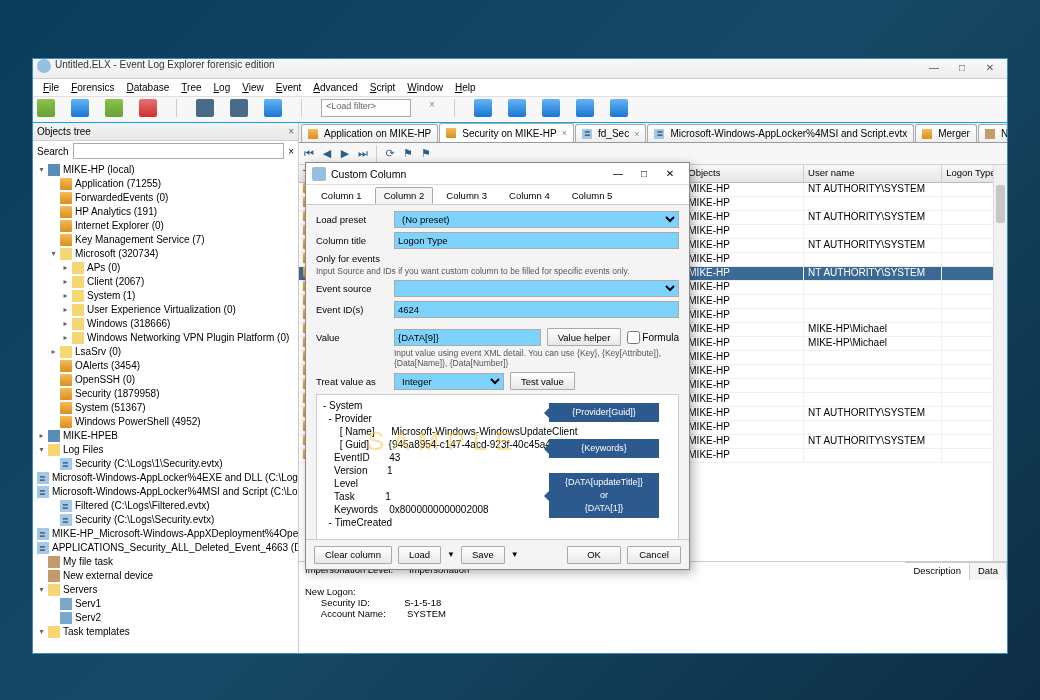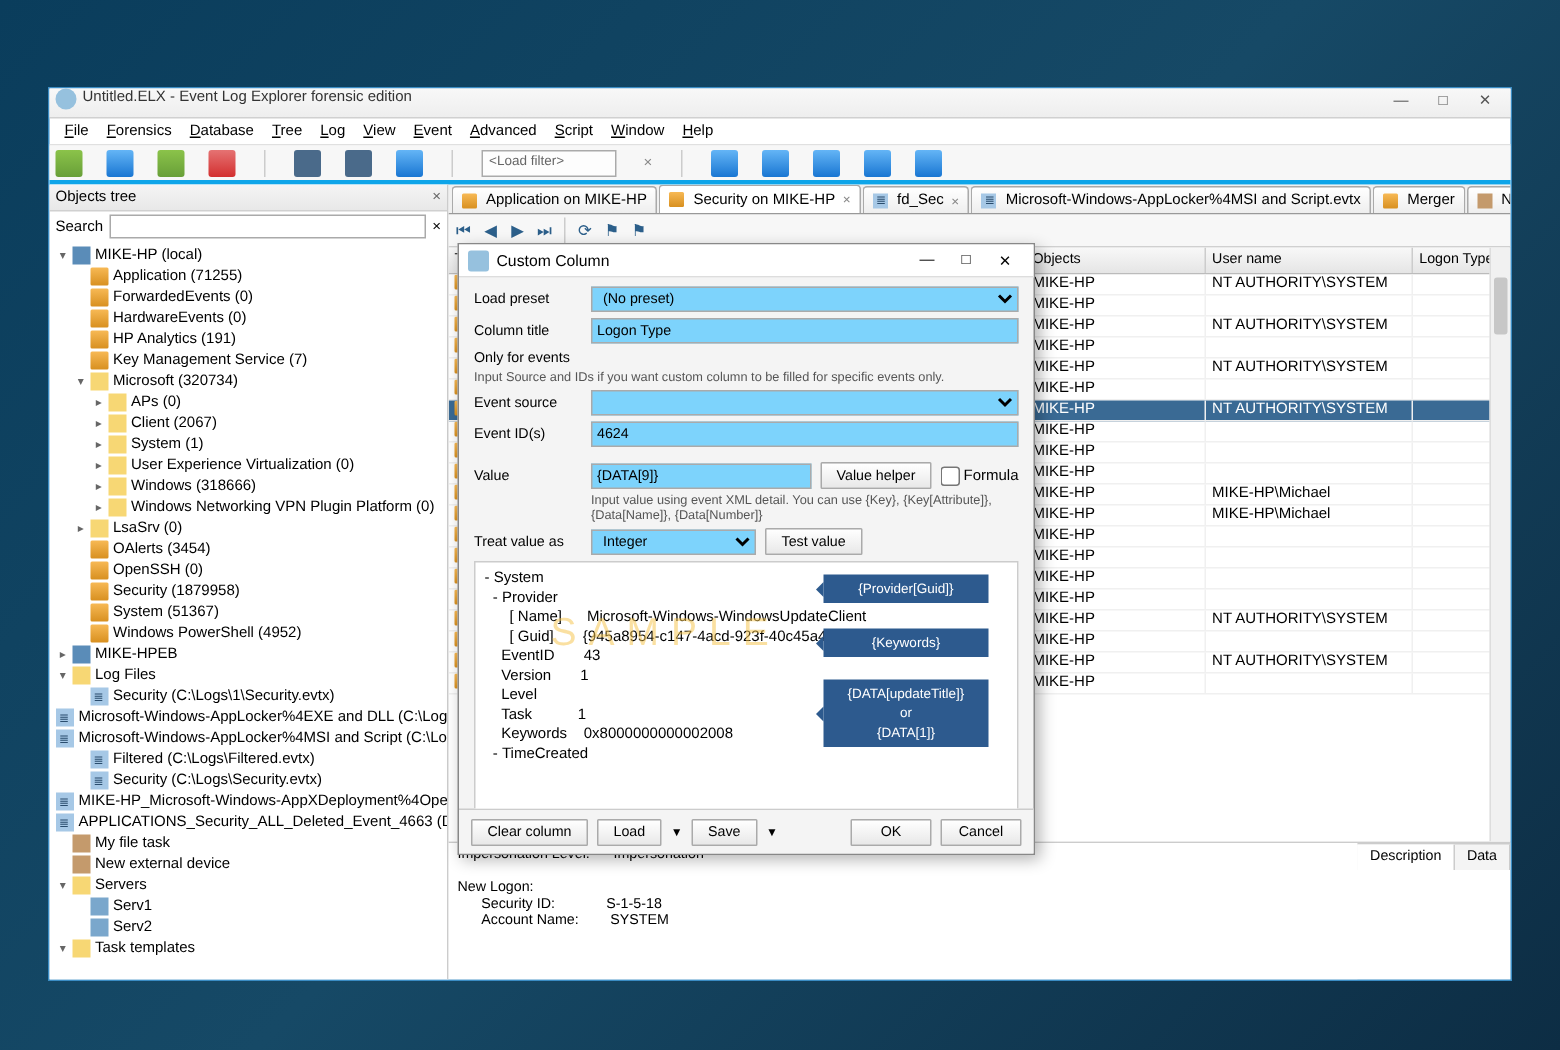--- a/index.html
+++ b/index.html
@@ -6,21 +6,21 @@
 body{background:linear-gradient(135deg,#0a3d5c 0%,#164966 50%,#0d2d44 100%);width:1040px;height:700px;position:relative;overflow:hidden}
 .window{position:absolute;left:32px;top:58px;width:976px;height:596px;background:#fff;border:1px solid #3a8cc4;display:flex;flex-direction:column}
 .titlebar{height:20px;background:linear-gradient(#f8f8f8,#eee);display:flex;align-items:flex-start;padding:0 4px;border-bottom:1px solid #d0d0d0}
 .titlebar .app-icon{width:14px;height:14px;background:#96c1de;border-radius:50%;margin-right:4px}
 .titlebar .title{flex:1;font-size:10px;color:#333}
 .win-btns{display:flex;gap:2px}
 .win-btn{width:26px;height:16px;display:flex;align-items:center;justify-content:center;font-size:10px;color:#555}
 .menubar{height:18px;display:flex;align-items:center;padding:0 4px;gap:0;border-bottom:1px solid #e0e0e0}
 .menubar span{padding:2px 6px;font-size:10px}
 .menubar span u{text-decoration:underline}
-.toolbar{height:26px;display:flex;align-items:center;padding:2px 4px;gap:16px;border-bottom:3px solid #0ea5e9;background:#f7f7f7}
+.toolbar{height:26px;display:flex;padding:2px 4px;gap:16px;border-bottom:1px solid #0ea5e9;background:#f7f7f7}
 .tb-ico{width:18px;height:18px;display:inline-block;border-radius:2px}
 .sep{width:1px;height:18px;background:#ccc;margin:0 3px}
 .tb-green{background:linear-gradient(#8bc34a,#689f38)}
 .tb-red{background:linear-gradient(#e57373,#d32f2f)}
 .tb-blue{background:linear-gradient(#64b5f6,#1976d2)}
 .tb-dk{background:#4a6a8a}
 .filter-box{height:18px;border:1px solid #aaa;padding:1px 4px;font-size:9px;color:#666;min-width:90px;background:#fdfdfd}
 .body{flex:1;display:flex;overflow:hidden}
 .left-panel{width:266px;border-right:1px solid #ccc;display:flex;flex-direction:column;background:#fff}
 .panel-hdr{height:18px;background:linear-gradient(#f4f4f4,#e8e8e8);border-bottom:1px solid #d0d0d0;padding:2px 4px;font-size:10px;display:flex;align-items:center;justify-content:space-between}
@@ -160,27 +160,27 @@
           <div class="tree-node">
             <span class="indent" style="width:14px"></span>
             <span class="exp"></span>
             <span class="n-ico ico-log"></span>
             <span>ForwardedEvents (0)</span>
           </div>
           <div class="tree-node">
             <span class="indent" style="width:14px"></span>
             <span class="exp"></span>
             <span class="n-ico ico-log"></span>
-            <span>HardwareEvents (0)</span>
-          </div>
-          <div class="tree-node">
-            <span class="indent" style="width:14px"></span>
-            <span class="exp"></span>
-            <span class="n-ico ico-log"></span>
             <span>HP Analytics (191)</span>
+          </div>
+          <div class="tree-node">
+            <span class="indent" style="width:14px"></span>
+            <span class="exp"></span>
+            <span class="n-ico ico-log"></span>
+            <span>Internet Explorer (0)</span>
           </div>
           <div class="tree-node">
             <span class="indent" style="width:14px"></span>
             <span class="exp"></span>
             <span class="n-ico ico-log"></span>
             <span>Key Management Service (7)</span>
           </div>
           <div class="tree-node">
             <span class="indent" style="width:14px"></span>
             <span class="exp">▾</span>
@@ -536,20 +536,27 @@
 </div>
 
 <div class="dialog">
   <div class="dlg-title">
     <span style="width:14px;height:14px;background:#96c1de;border-radius:2px;margin-right:5px"></span>
     <span class="t">Custom Column</span>
     <span class="db">—</span>
     <span class="db">□</span>
     <span class="db">✕</span>
   </div>
+  <div class="dlg-tabs" id="dlgtabs">
+      <div class="dlg-tab">Column 1</div>
+      <div class="dlg-tab active">Column 2</div>
+      <div class="dlg-tab">Column 3</div>
+      <div class="dlg-tab">Column 4</div>
+      <div class="dlg-tab">Column 5</div>
+    </div>
   <div class="dlg-body">
     <div class="form-row">
       <span class="lbl">Load preset</span>
       <select><option>(No preset)</option></select>
     </div>
     <div class="form-row">
       <span class="lbl">Column title</span>
       <input value="Logon Type" style="">
     </div>
     <div class="form-row">

